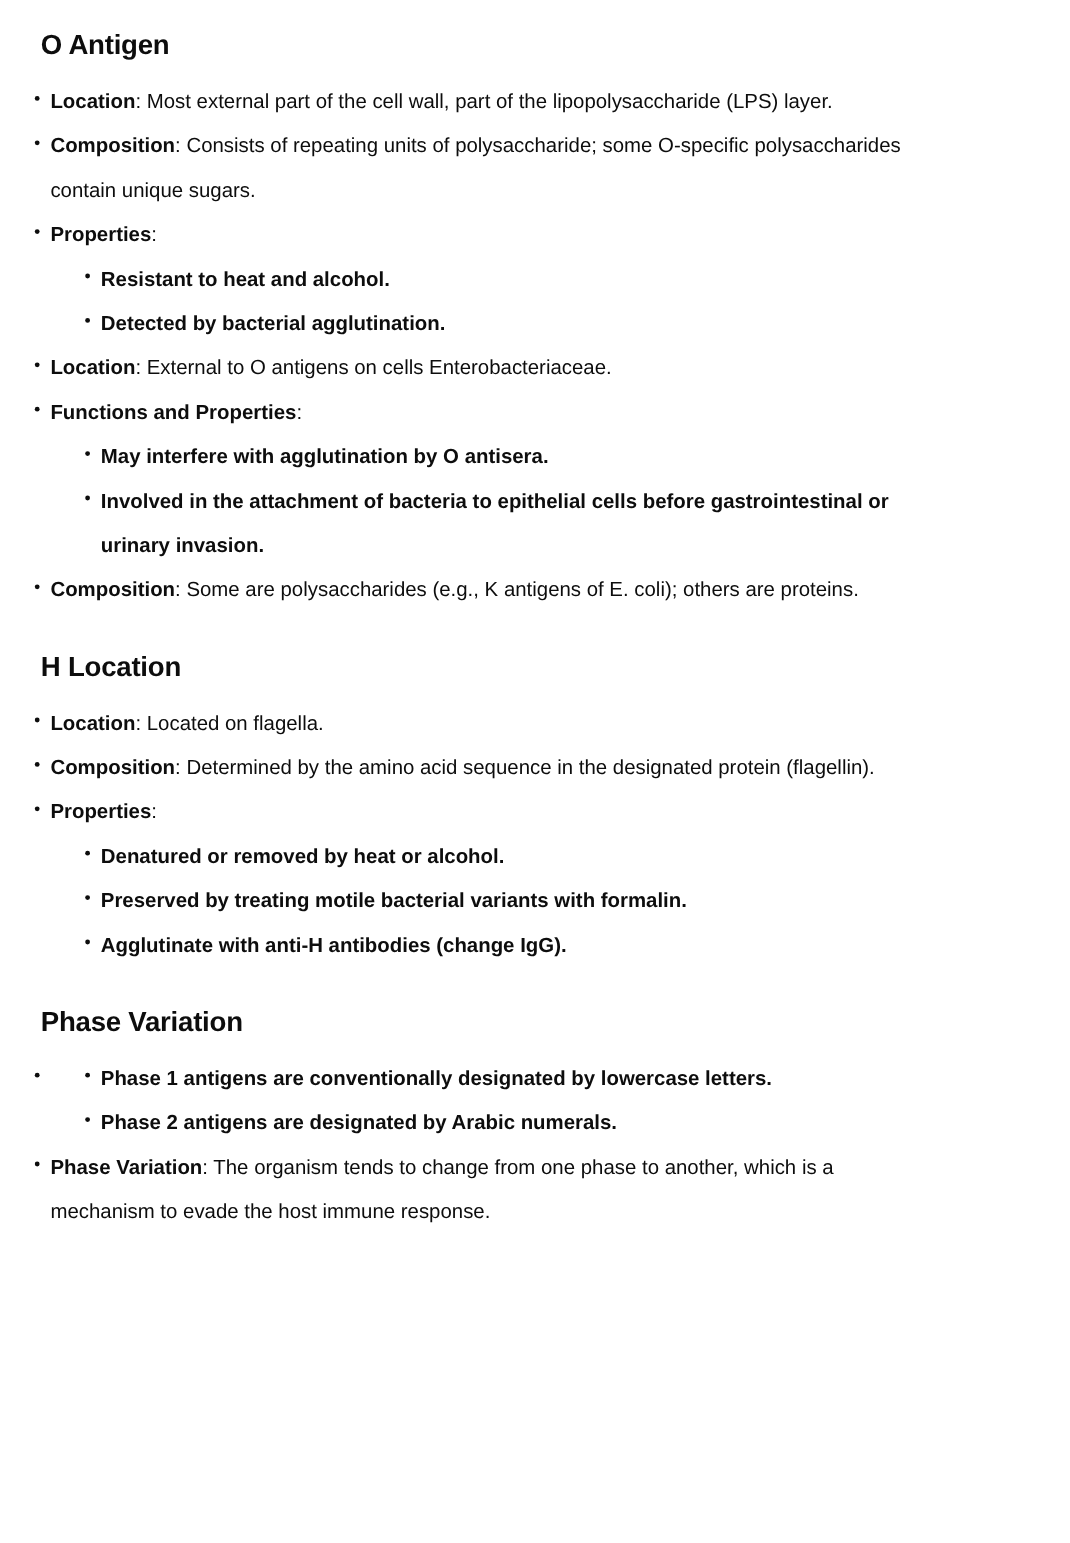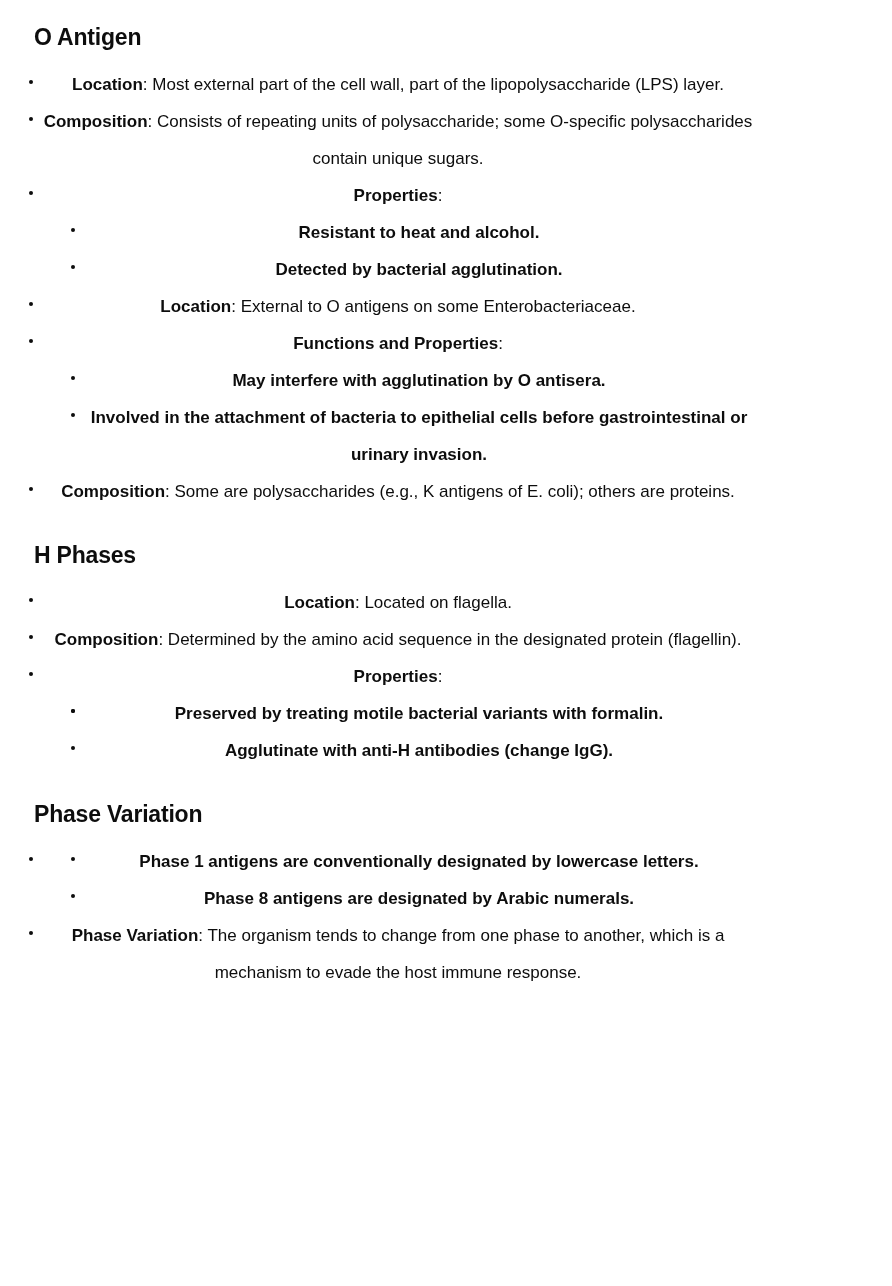--- a/index.html
+++ b/index.html
@@ -30,21 +30,20 @@
   }
   ul.bullets {
     list-style: none;
     margin: 0;
     padding: 0;
   }
   li.item {
     position: relative;
     padding-left: 14px;
     margin: 0;
-    text-align: center;
   }
   li.item > .marker {
     position: absolute;
     left: 1px;
     top: 14px;
     width: 4px;
     height: 4px;
     border-radius: 50%;
     background: #0d0d0d;
   }
@@ -105,21 +104,21 @@
           </li>
         </ul>
       </li>
     </ul>
   </section>
 
   <section>
     <ul class="bullets">
       <li class="item">
         <span class="marker"></span>
-        <p><strong>Location</strong><span>: External to O antigens on some Enterobacteriaceae.</span></p>
+        <p><strong>Location</strong><span>: External to O antigens on cells Enterobacteriaceae.</span></p>
       </li>
       <li class="item">
         <span class="marker"></span>
         <p><strong>Functions and Properties</strong><span>:</span></p>
         <ul class="sub-bullets">
           <li class="subitem">
             <span class="marker"></span>
             <span>May interfere with agglutination by O antisera.</span>
           </li>
           <li class="subitem">
@@ -129,36 +128,37 @@
         </ul>
       </li>
       <li class="item">
         <span class="marker"></span>
         <p><strong>Composition</strong><span>: Some are polysaccharides (e.g., K antigens of E. coli); others are proteins.</span></p>
       </li>
     </ul>
   </section>
 
   <section>
-    <h2 class="section-title">H Phases</h2>
+    <h2 class="section-title">H Location</h2>
     <ul class="bullets">
       <li class="item">
         <span class="marker"></span>
         <p><strong>Location</strong><span>: Located on flagella.</span></p>
       </li>
       <li class="item">
         <span class="marker"></span>
         <p><strong>Composition</strong><span>: Determined by the amino acid sequence in the designated protein (flagellin).</span></p>
       </li>
       <li class="item">
         <span class="marker"></span>
         <p><strong>Properties</strong><span>:</span></p>
         <ul class="sub-bullets">
           <li class="subitem">
             <span class="marker"></span>
+            <span>Denatured or removed by heat or alcohol.</span>
           </li>
           <li class="subitem">
             <span class="marker"></span>
             <span>Preserved by treating motile bacterial variants with formalin.</span>
           </li>
           <li class="subitem">
             <span class="marker"></span>
             <span>Agglutinate with anti-H antibodies (change IgG).</span>
           </li>
         </ul>
@@ -171,21 +171,21 @@
     <ul class="bullets">
       <li class="item">
         <span class="marker"></span>
         <ul class="sub-bullets">
           <li class="subitem">
             <span class="marker"></span>
             <span>Phase 1 antigens are conventionally designated by lowercase letters.</span>
           </li>
           <li class="subitem">
             <span class="marker"></span>
-            <span>Phase 8 antigens are designated by Arabic numerals.</span>
+            <span>Phase 2 antigens are designated by Arabic numerals.</span>
           </li>
         </ul>
       </li>
       <li class="item">
         <span class="marker"></span>
         <p><strong>Phase Variation</strong><span>: The organism tends to change from one phase to another, which is a mechanism to evade the host immune response.</span></p>
       </li>
     </ul>
   </section>
 

